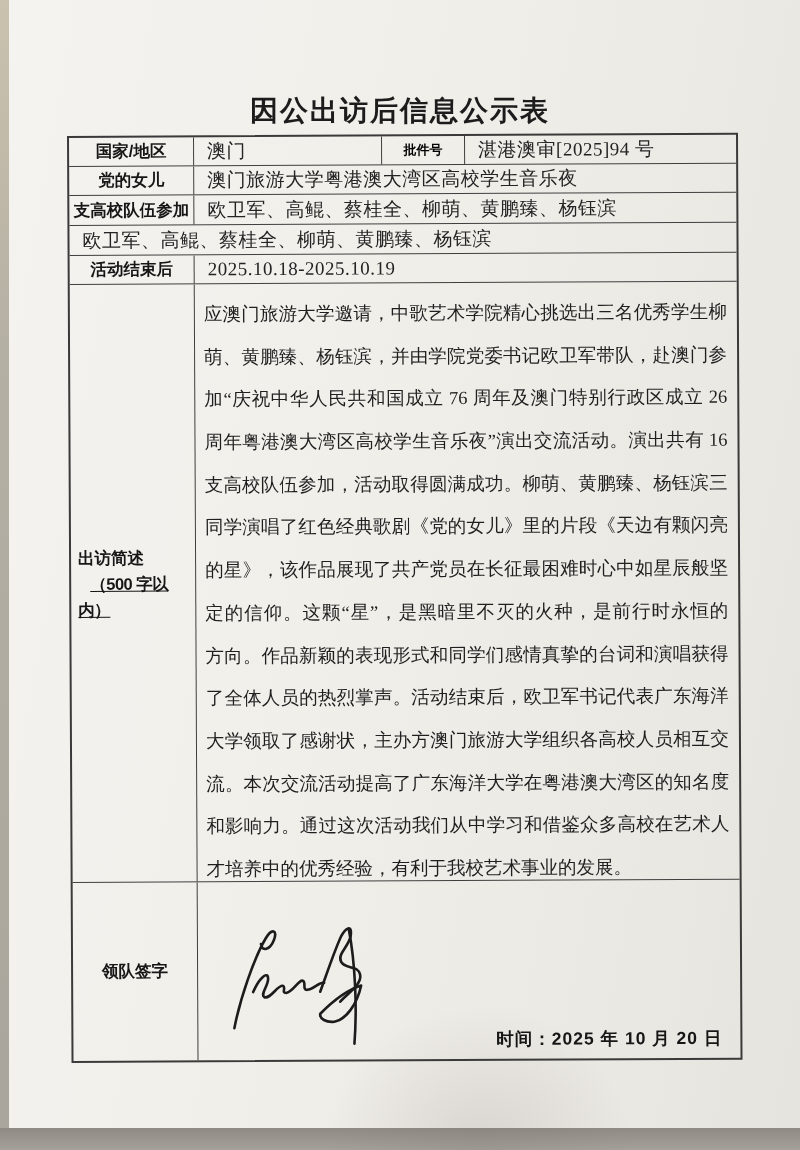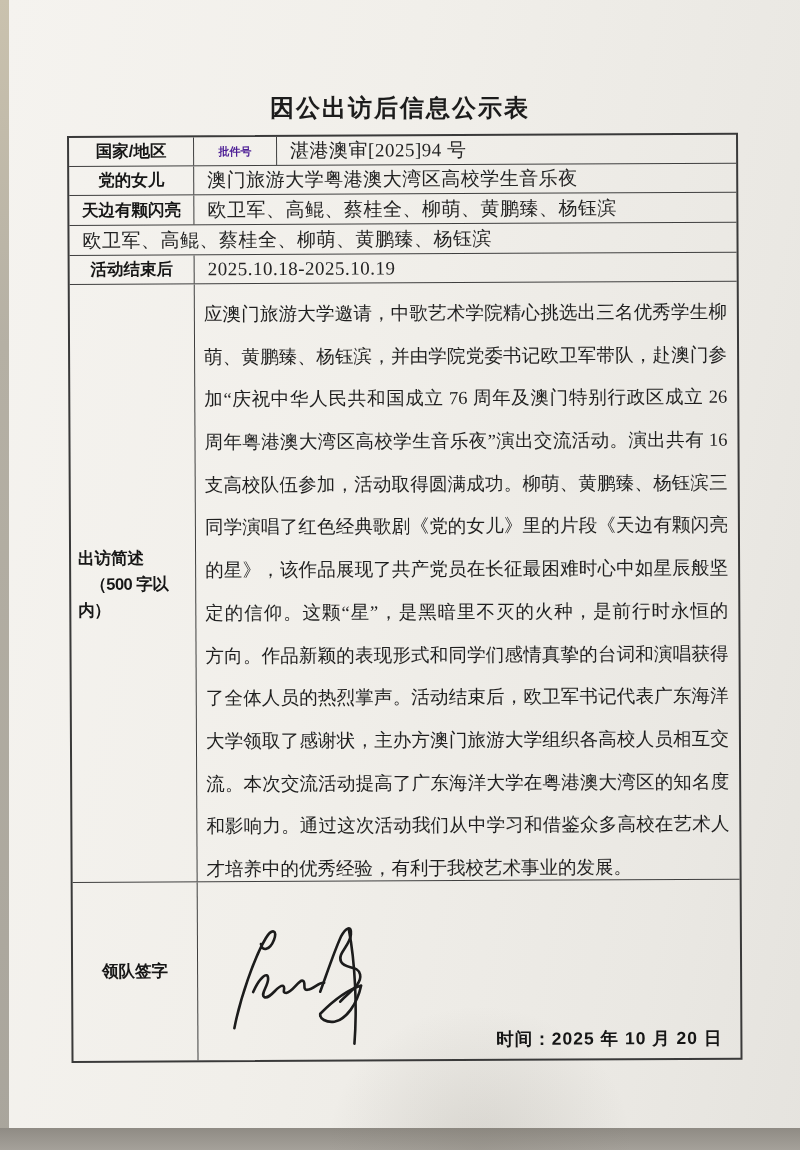--- a/index.html
+++ b/index.html
@@ -14,21 +14,21 @@
     transform:rotate(0.12deg);
     box-shadow:-4px 0 6px rgba(0,0,0,.18), 0 6px 10px rgba(0,0,0,.25);
   }
   .paper-crease{
     position:absolute;left:300px;top:980px;width:360px;height:170px;
     background:radial-gradient(ellipse at 50% 100%, rgba(120,115,105,.18), rgba(0,0,0,0) 60%);
     pointer-events:none;
   }
   .title{
     position:absolute;left:0;top:92px;width:800px;
-    text-align:center;font-size:24px;font-weight:bold;color:#1c1c1c;
+    text-align:center;font-size:28px;font-weight:bold;color:#1c1c1c;
     letter-spacing:2px;
     font-family:"Liberation Sans", sans-serif;
   }
   .form{
     position:absolute;left:67px;top:136px;width:671px;
     border:2px solid #3a3a3a;
     box-sizing:border-box;
     transform:rotate(-0.28deg);
     transform-origin:top left;
     background:transparent;
@@ -42,24 +42,24 @@
     font-weight:bold;font-size:16.5px;color:#161616;
     font-family:"Liberation Sans", sans-serif;
   }
   .val{
     flex:1;display:flex;align-items:center;padding:0 8px 0 13px;box-sizing:border-box;
     font-family:"Liberation Serif","DejaVu Serif", serif;
     font-size:19px;color:#242424;letter-spacing:.5px;white-space:nowrap;overflow:hidden;
   }
   .h29{height:29px;} .h30{height:30px;}
   .v1{flex:0 0 188px;border-right:1px solid #3f3f3f;}
-  .lab2{width:83px;flex:0 0 83px;border-right:1px solid #3f3f3f;display:flex;align-items:center;justify-content:center;font-weight:bold;font-size:11px;box-sizing:border-box;font-family:"Liberation Sans", sans-serif;color:#4c1d95;}
+  .lab2{width:83px;flex:0 0 83px;border-right:1px solid #3f3f3f;display:flex;align-items:center;justify-content:center;font-weight:bold;font-size:13px;box-sizing:border-box;font-family:"Liberation Sans", sans-serif;color:#000000;}
   .summary-row{height:598px;}
   .summary-label{flex-direction:column;justify-content:center;align-items:flex-start;padding-left:7px;line-height:26px;}
-  .summary-label .l2{text-indent:12px;letter-spacing:-0.5px;}
+  .summary-label .l2{text-indent:12px;letter-spacing:-0.5px;text-decoration:underline;}
   .summary-text{
     flex:1;padding:9px 10px 0 9px;box-sizing:border-box;
     font-family:"Liberation Serif","DejaVu Serif", serif;
     font-size:18.5px;color:#1f1f1f;
   }
   .pline{
     height:42.7px;line-height:42.7px;
     text-align:justify;text-align-last:justify;
     white-space:nowrap;overflow:hidden;
   }
@@ -88,31 +88,32 @@
 <div class="edge-strip"></div>
 <div class="bottom-strip"></div>
 <div class="paper-crease"></div>
 
 <div class="title">因公出访后信息公示表</div>
 
 <div class="form">
 
   <div class="r h29">
     <div class="lab">国家/地区</div>
+    <div class="val v1">澳门</div>
     <div class="lab2">批件号</div>
     <div class="val">湛港澳审[2025]94 号</div>
   </div>
 
   <div class="r h29">
     <div class="lab">党的女儿</div>
     <div class="val">澳门旅游大学粤港澳大湾区高校学生音乐夜</div>
   </div>
 
   <div class="r h30">
-    <div class="lab">天边有颗闪亮</div>
+    <div class="lab">支高校队伍参加</div>
     <div class="val">欧卫军、高鲲、蔡桂全、柳萌、黄鹏臻、杨钰滨</div>
   </div>
 
   <div class="r h30">
     <div class="val">欧卫军、高鲲、蔡桂全、柳萌、黄鹏臻、杨钰滨</div>
   </div>
 
   <div class="r h29">
     <div class="lab">活动结束后</div>
     <div class="val">2025.10.18-2025.10.19</div>

